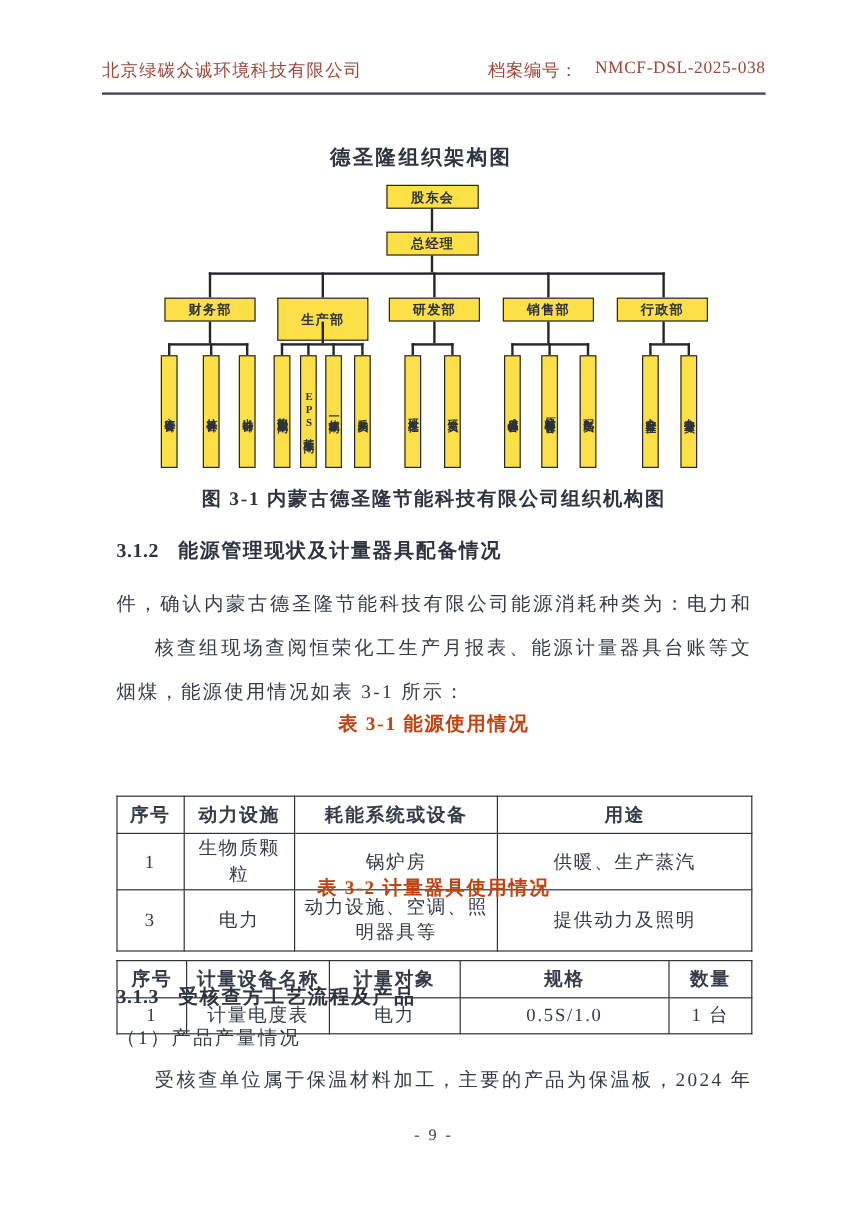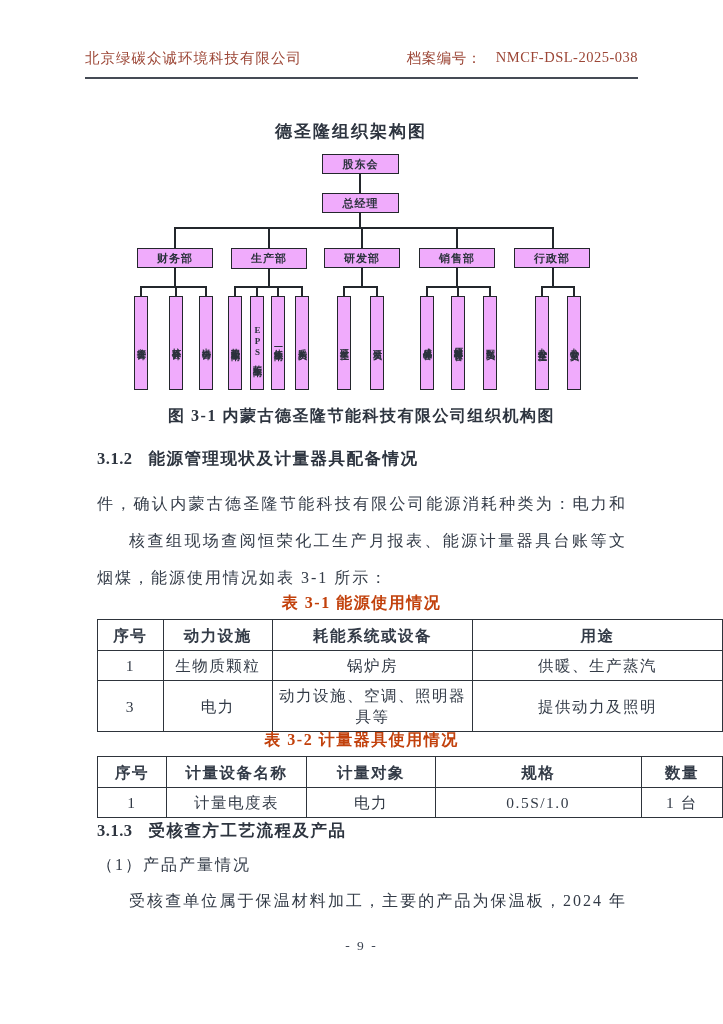--- a/index.html
+++ b/index.html
@@ -13,21 +13,21 @@
     display:flex;justify-content:space-between;align-items:baseline;
     font-size:14.5px;letter-spacing:1px;color:#9c4636;
     padding-bottom:9px;border-bottom:2px solid #454b55;
   }
   .doc-header .right{display:flex;gap:14px;letter-spacing:.5px;}
   
   .org-title{position:absolute;top:120px;left:0;width:702px;text-align:center;
     font-size:17px;font-weight:bold;letter-spacing:2px;color:#2d343f;}
   .chart{position:absolute;top:148px;left:0;width:723px;height:250px;}
   .chart .box{
-    position:absolute;border:1.5px solid #23272c;background:#f0abfc;box-sizing:border-box;
+    position:absolute;border:1.5px solid #23272c;background:#fde047;box-sizing:border-box;
     display:flex;align-items:center;justify-content:center;
     font-size:11px;font-weight:bold;color:#2b323c;letter-spacing:1px;
   }
   .chart .vbox{
     writing-mode:vertical-rl;text-orientation:upright;
     font-size:9px;letter-spacing:1px;line-height:1;padding:2px 0;
   }
   .chart .ln{position:absolute;background:#23272c;display:block;}
   
   .fig-caption{position:absolute;top:406px;left:0;width:723px;text-align:center;
@@ -37,22 +37,22 @@
   .sec-heading .num{margin-right:16px;letter-spacing:.5px;}
   .para{position:absolute;left:97px;width:530px;font-size:16px;line-height:37px;
     letter-spacing:2px;color:#333b47;}
   .jline{text-align:justify;text-align-last:justify;}
   .jline.last{text-align-last:left;}
   .indent{text-indent:2em;}
   .plain-line{position:absolute;left:97px;font-size:16px;letter-spacing:2px;color:#333b47;}
   
   .tbl-caption{position:absolute;left:0;width:723px;text-align:center;
     font-size:16px;font-weight:bold;letter-spacing:1.5px;color:#c2410c;}
-  table.doc{position:absolute;left:97px;width:626px;border-collapse:collapse;
-    font-size:15.5px;color:#333b47;}
+  table.doc{position:absolute;left:97px;width:530px;border-collapse:collapse;
+    font-size:15.5px;color:#333b47;margin-top:44px;}
   table.doc th,table.doc td{
     border:1.4px solid #2e343b;text-align:center;vertical-align:middle;
     padding:2px 4px;letter-spacing:1.5px;line-height:21px;
   }
   table.doc th{font-weight:bold;height:26px;}
   table.doc td{height:25px;}
   
   .page-footer{position:absolute;top:938px;left:0;width:723px;text-align:center;
     font-size:13.5px;letter-spacing:2px;color:#3a4250;}
 </style>
@@ -80,21 +80,21 @@
 
     <i class="ln" style="left:174px;top:79px;width:380px;height:2px;"></i>
 
     <i class="ln" style="left:174px;top:79px;width:2px;height:21px;"></i>
     <i class="ln" style="left:268px;top:79px;width:2px;height:21px;"></i>
     <i class="ln" style="left:361px;top:79px;width:2px;height:21px;"></i>
     <i class="ln" style="left:456px;top:79px;width:2px;height:21px;"></i>
     <i class="ln" style="left:552px;top:79px;width:2px;height:21px;"></i>
 
     <div class="box" style="left:137px;top:100px;width:76px;height:20px;">财务部</div>
-    <div class="box" style="left:231px;top:100px;width:76px;height:21px;">生产部</div>
+    <div class="box" style="left:231px;top:100px;width:76px;height:36px;">生产部</div>
     <div class="box" style="left:324px;top:100px;width:76px;height:20px;">研发部</div>
     <div class="box" style="left:419px;top:100px;width:76px;height:20px;">销售部</div>
     <div class="box" style="left:514px;top:100px;width:76px;height:20px;">行政部</div>
 
     <i class="ln" style="left:174px;top:120px;width:2px;height:18px;"></i>
     <i class="ln" style="left:268px;top:120px;width:2px;height:18px;"></i>
     <i class="ln" style="left:361px;top:120px;width:2px;height:18px;"></i>
     <i class="ln" style="left:456px;top:120px;width:2px;height:18px;"></i>
     <i class="ln" style="left:552px;top:120px;width:2px;height:18px;"></i>
 

